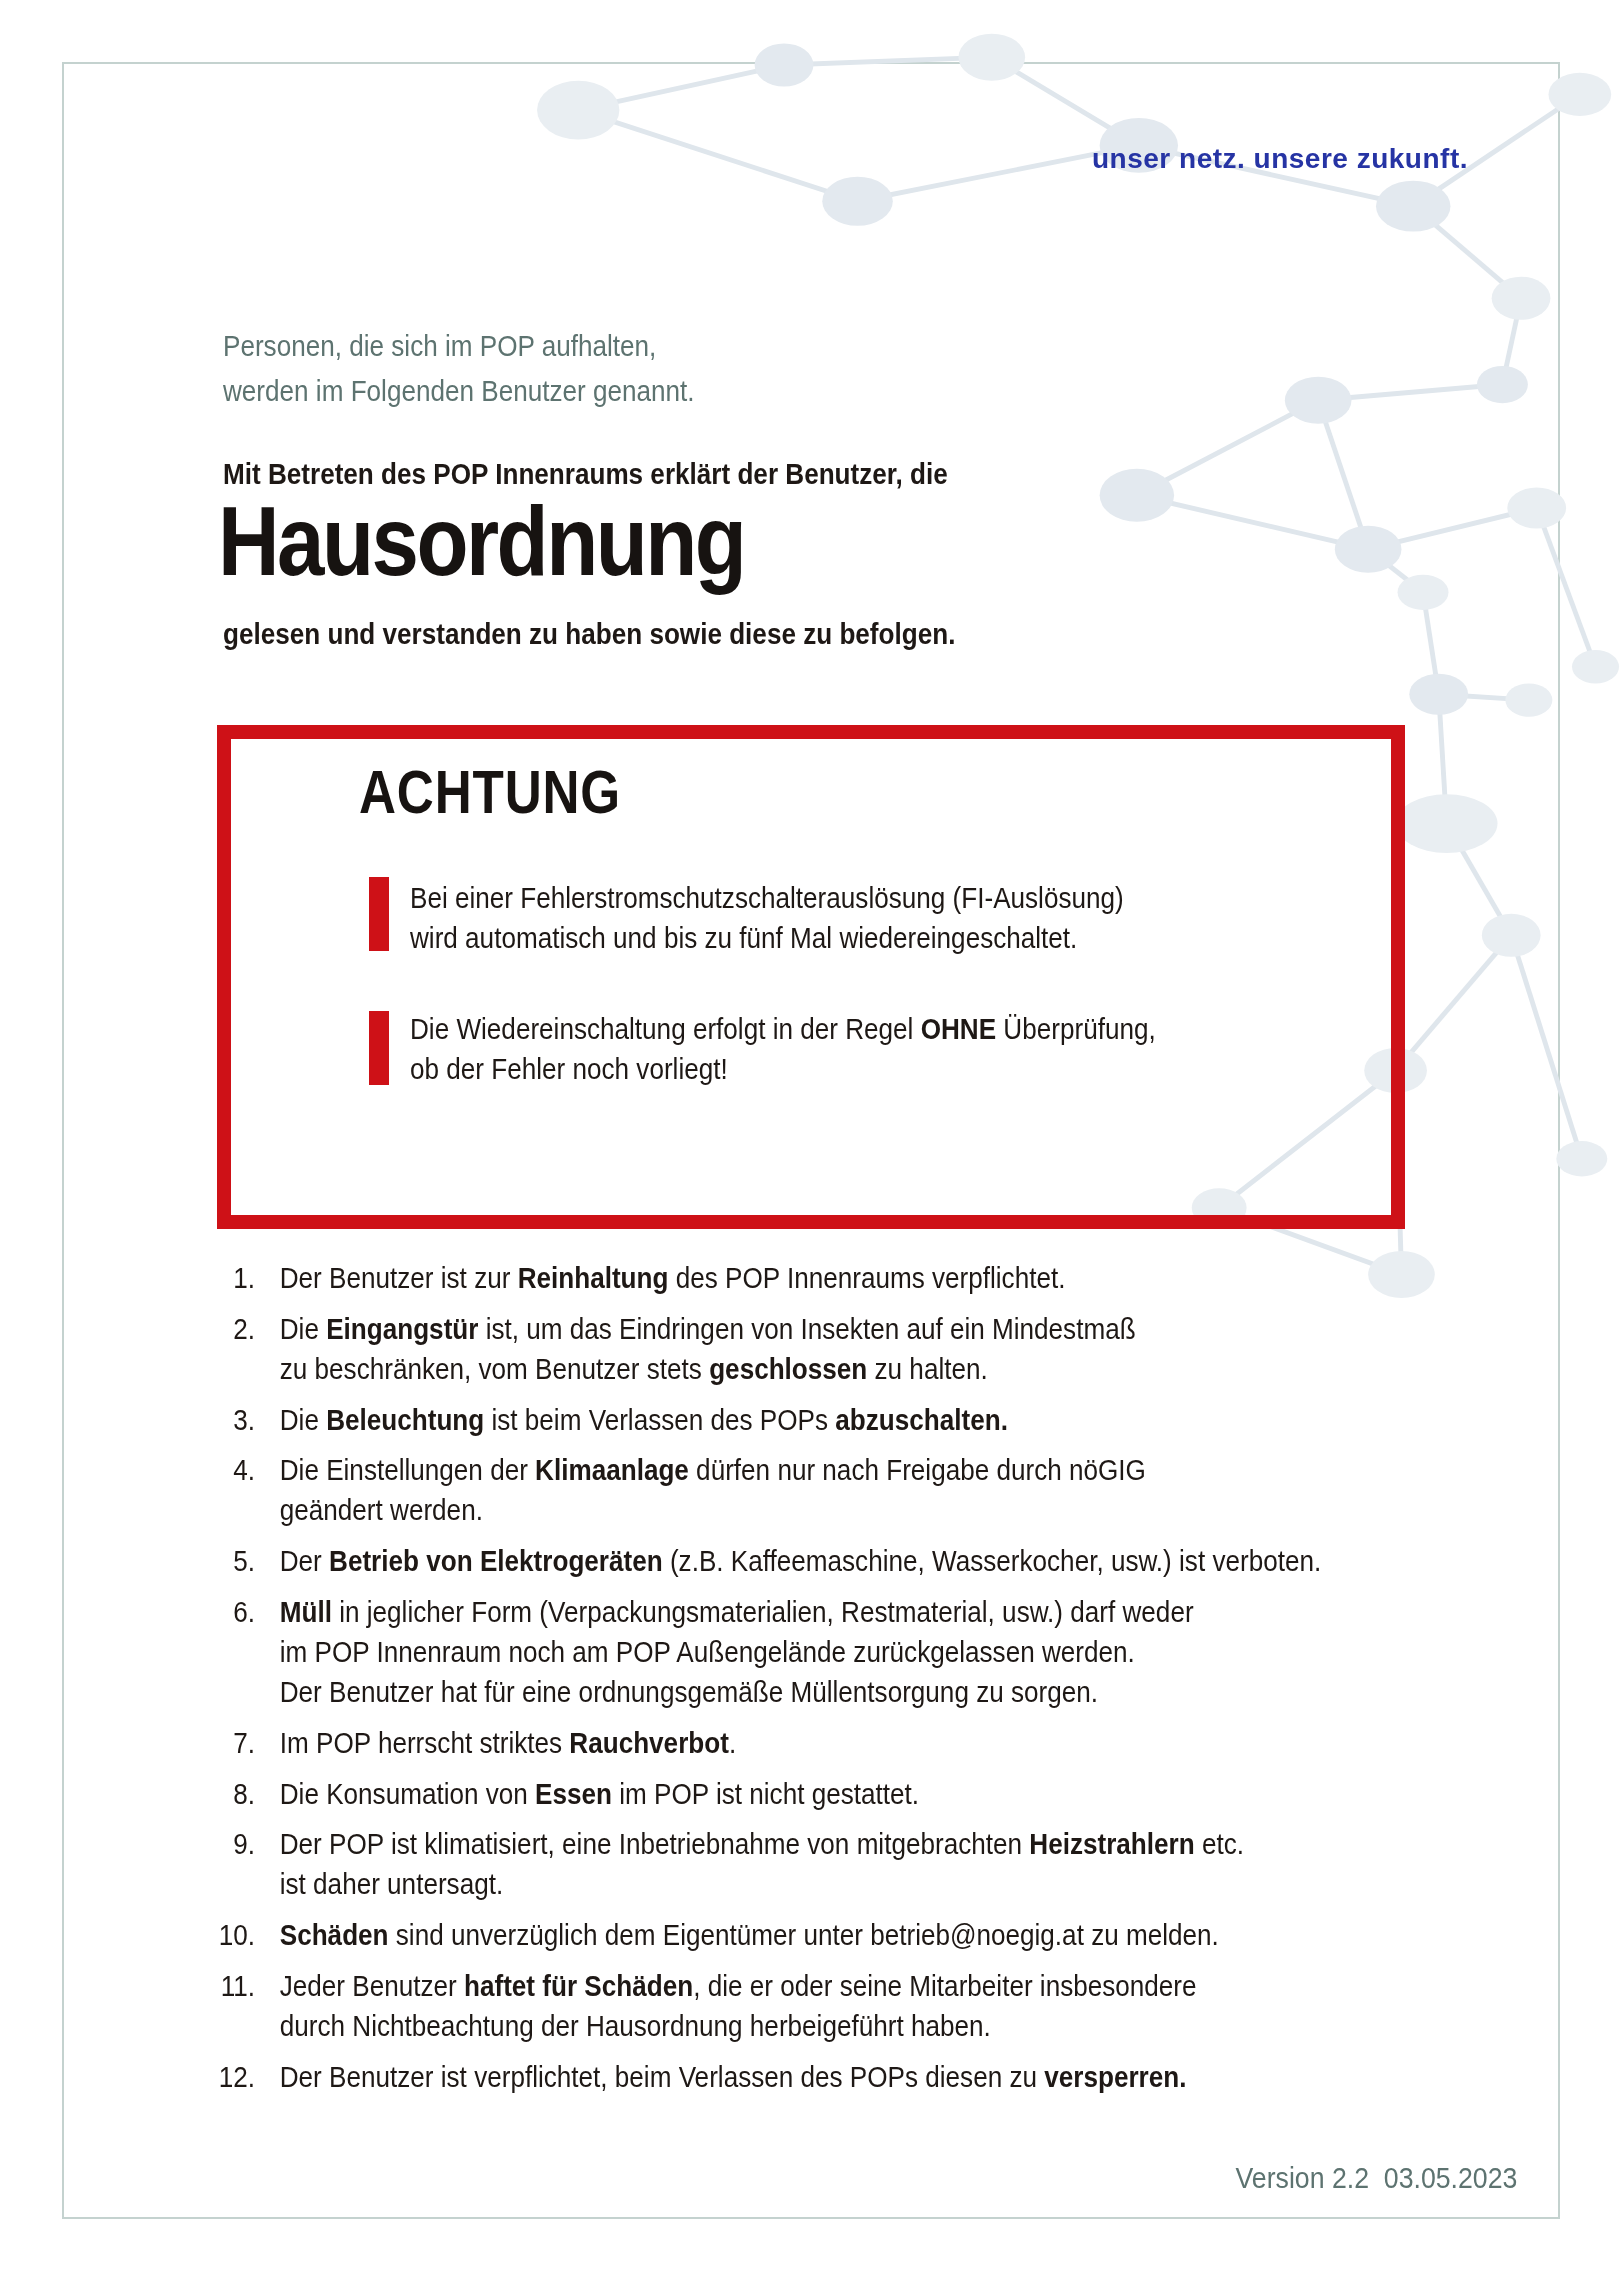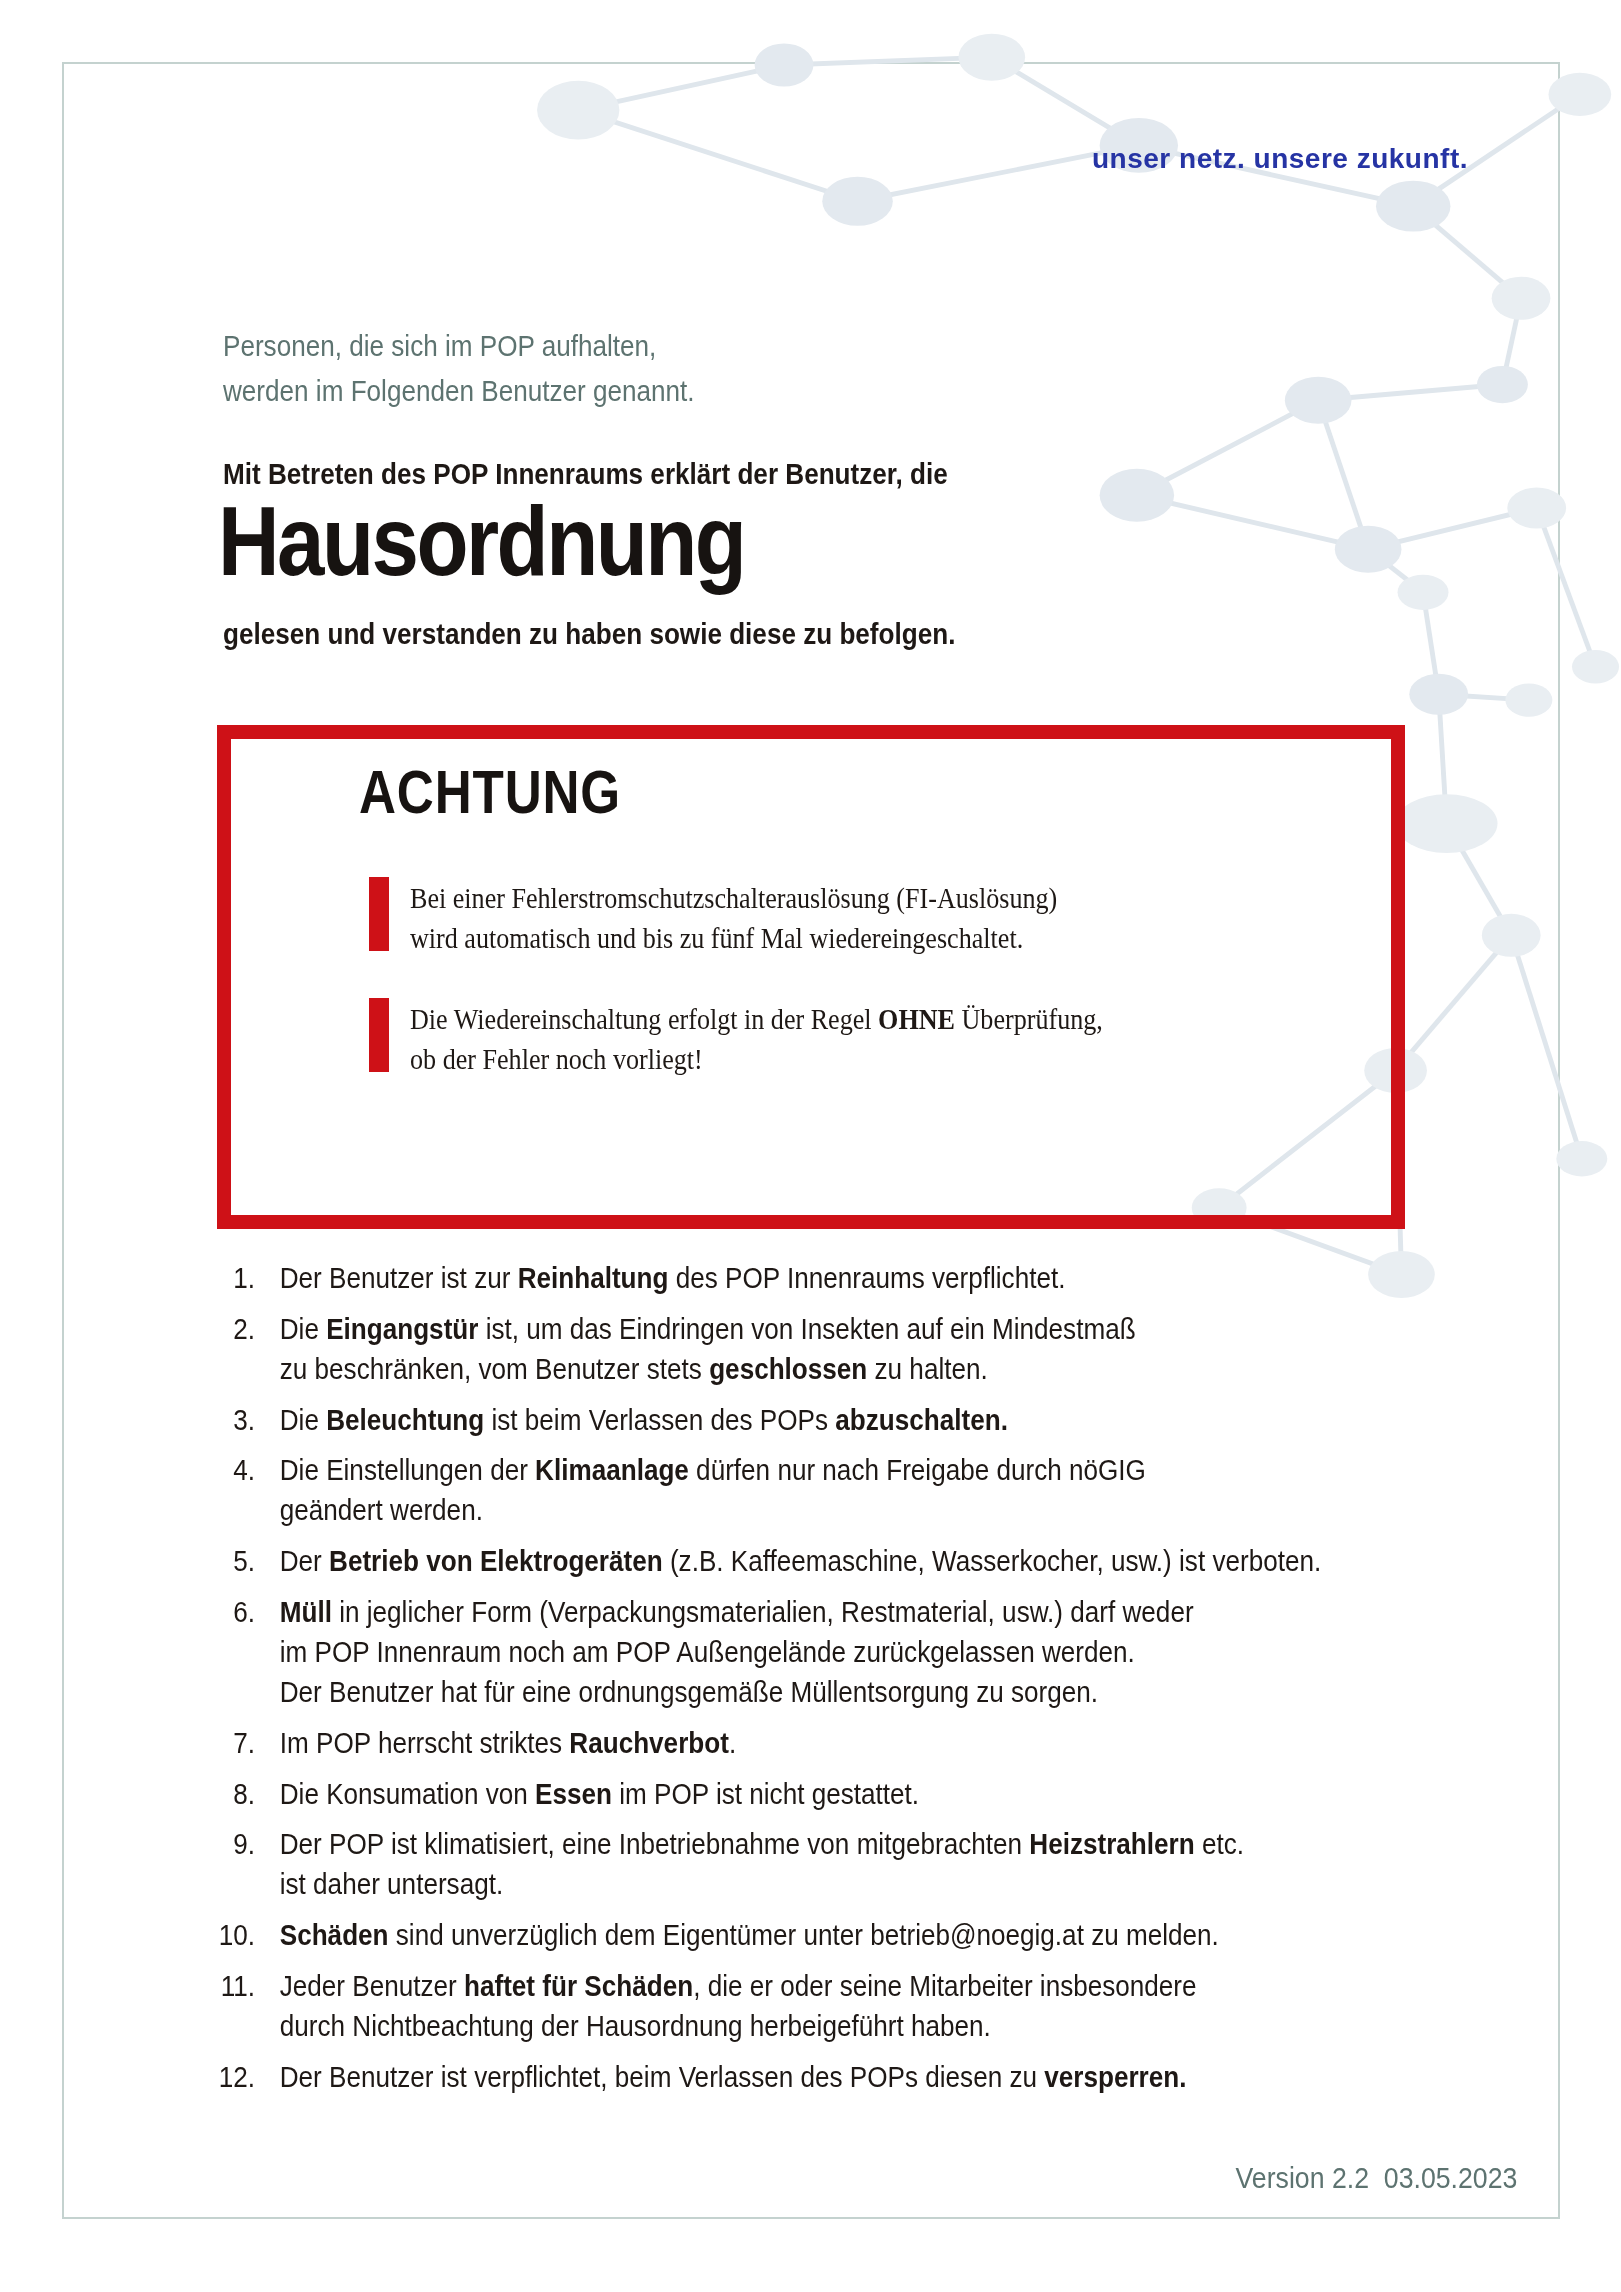--- a/index.html
+++ b/index.html
@@ -54,23 +54,23 @@
 
   #warning-box{
     position:absolute;left:217px;top:725px;width:1188px;height:504px;
     border:14.7px solid var(--red);background:transparent;
   }
   #achtung{
     position:absolute;left:128px;top:22.5px;font-size:61px;line-height:61px;font-weight:bold;
     transform:scaleX(0.84);transform-origin:0 0;letter-spacing:1px;white-space:nowrap;
     color:#171311;
   }
-  .warn-row{position:absolute;left:138px;display:flex;align-items:flex-start;font-family:Liberation Serif, serif;}
+  .warn-row{position:absolute;left:138px;display:flex;align-items:flex-start;}
   .warn-row.row-0{top:135px;}
-  .warn-row.row-1{top:256px;}
+  .warn-row.row-1{top:266px;align-items:center;}
   .warn-bar{width:19.6px;height:74px;background:var(--red);margin-right:21.6px;flex:none;margin-top:2.9px;}
   .warn-text{font-size:29px;line-height:40px;transform:scaleX(0.9);transform-origin:0 0;padding-top:3.9px;white-space:nowrap;}
 
   #rules{position:absolute;left:202px;top:1258px;width:1372px;transform:scaleX(0.9);transform-origin:0 0;}
   #rules ol{list-style:none;margin:0;padding:0;}
   #rules li{display:flex;margin-bottom:10.8px;font-size:29px;line-height:40px;}
   .rule-num{width:59px;text-align:right;margin-right:27.4px;flex:none;}
   .rule-text{white-space:nowrap;}
   .b{font-weight:bold;}
 

